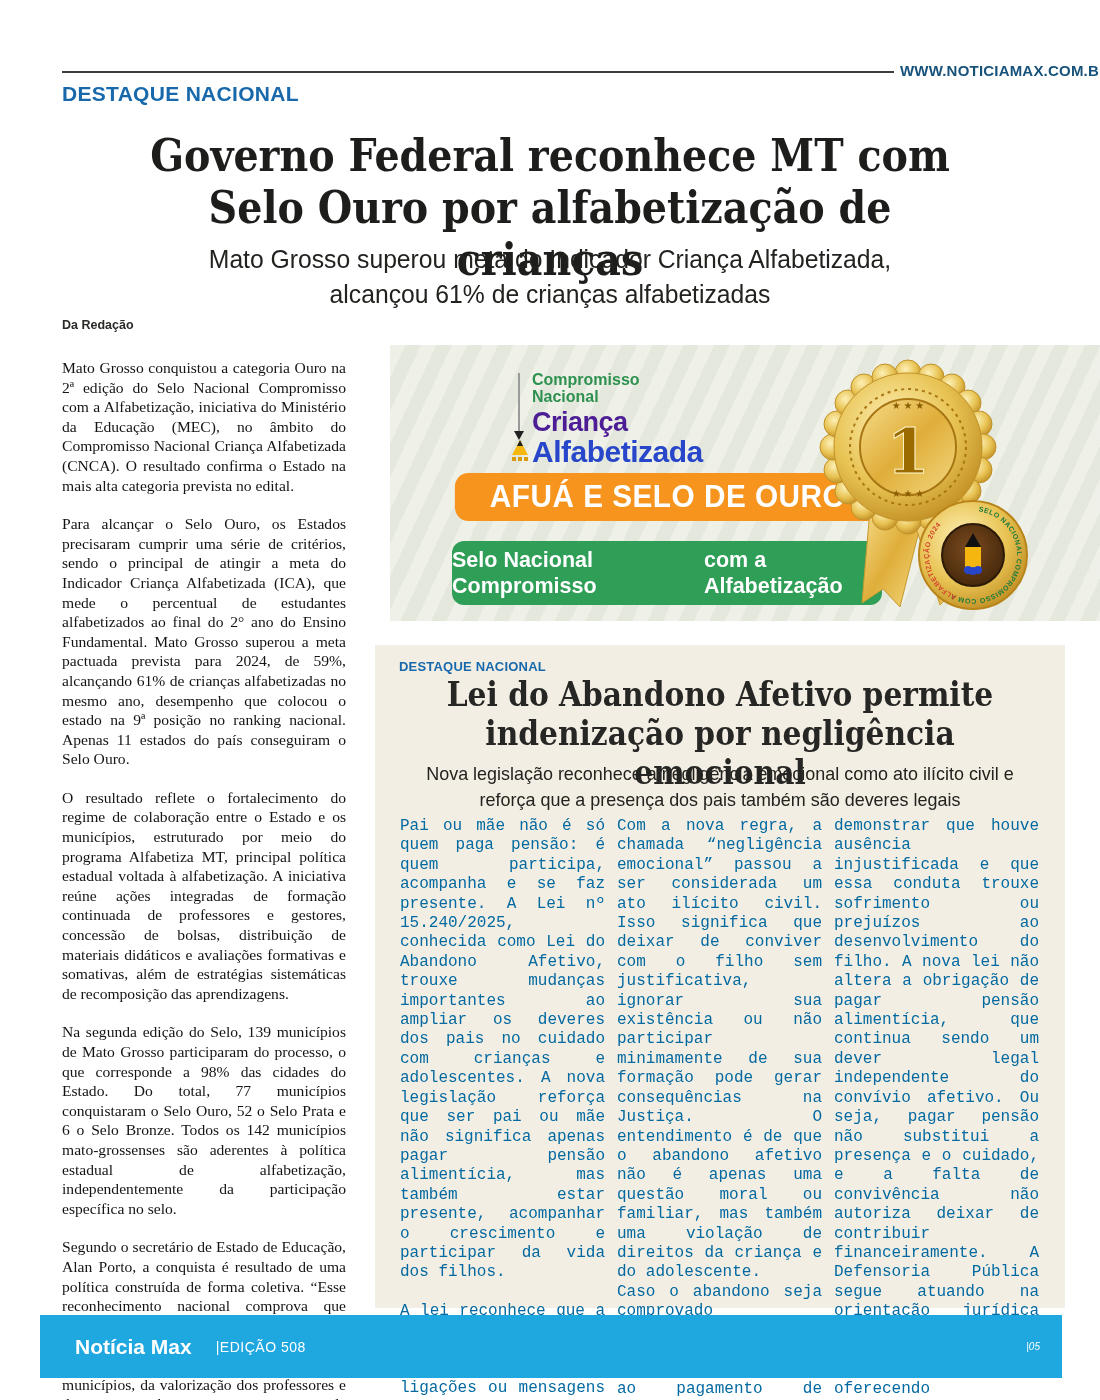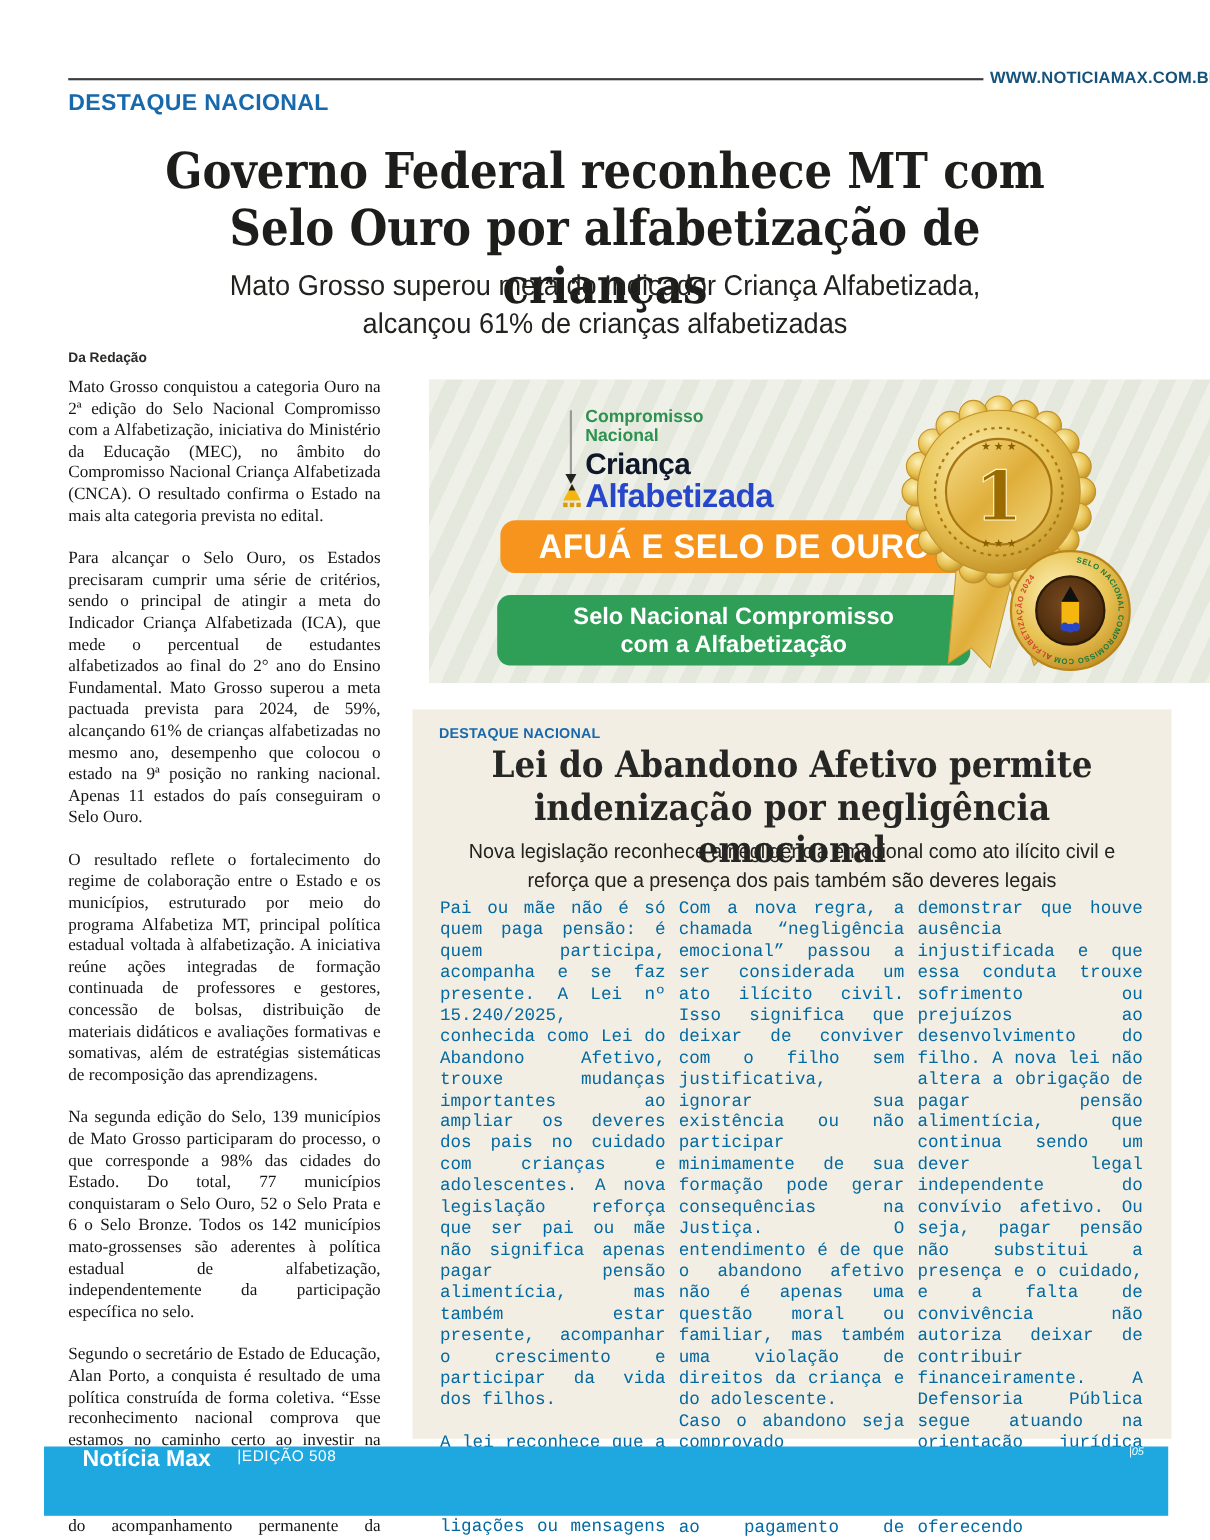--- a/index.html
+++ b/index.html
@@ -17,58 +17,58 @@
   .headline1{left:50px;top:130px;width:1000px;text-align:center;
              font-family:"DejaVu Serif",serif;font-weight:bold;font-size:45px;line-height:52px;
              color:#1d1d1b;transform:scaleX(.88);transform-origin:center;}
   .subhead1{left:100px;top:242px;width:900px;text-align:center;font-size:26px;line-height:35px;
             color:#22221f;transform:scaleX(.95);transform-origin:center;}
   .byline{left:62px;top:318px;font-size:12.5px;font-weight:bold;color:#2a2a28;text-align:right;}
 
   
   .a1col{left:62px;top:342px;width:284px;font-family:"Liberation Serif",serif;font-size:15.6px;
          line-height:19.6px;text-align:justify;color:#141414;}
-  .a1col p{margin:0 0 19px 0;}
+  .a1col p{margin:16px 0 19px 0;}
 
   
   .promo{left:390px;top:345px;width:716px;height:276px;background:#e9ece1;overflow:hidden;}
   .promo .stripe{position:absolute;inset:0;
      background:repeating-linear-gradient(115deg,rgba(255,255,255,.25) 0 14px,rgba(190,200,180,.10) 14px 28px);}
   .logo-pencil-line{position:absolute;left:128px;top:28px;width:2px;height:58px;background:#9a9a9a;}
   .logo-pencil-tip{position:absolute;left:124px;top:86px;width:0;height:0;
      border-left:5px solid transparent;border-right:5px solid transparent;border-top:9px solid #222;}
   .logo-green{position:absolute;left:142px;top:26px;font-size:16px;line-height:17px;font-weight:bold;color:#2e9150;}
-  .logo-red{position:absolute;left:142px;top:62px;font-size:27px;font-weight:800;color:#0f172a;letter-spacing:-.5px;}
+  .logo-red{position:absolute;left:142px;top:62px;font-size:27px;font-weight:800;color:#4c1d95;letter-spacing:-.5px;}
   .logo-blue{position:absolute;left:142px;top:90px;font-size:30px;font-weight:800;color:#2746c9;letter-spacing:-.5px;}
   .logo-a-pencil{position:absolute;left:118px;top:94px;width:24px;height:24px;}
   .banner-orange{position:absolute;left:56px;top:128px;width:444px;height:48px;background:#f7941d;
      border-radius:14px;display:flex;align-items:center;justify-content:center;
      font-size:31px;font-weight:800;color:#fff;letter-spacing:.5px;transform:scaleX(.96);}
   .banner-green{position:absolute;left:62px;top:196px;width:430px;height:64px;background:#2f9e57;
-     border-radius:12px;display:flex;flex-direction:column;align-items:center;justify-content:center;
+     border-radius:12px;display:flex;flex-direction:row;align-items:center;justify-content:center;
      font-size:21.5px;font-weight:800;color:#fff;line-height:26px;}
   .medal-wrap{position:absolute;left:398px;top:4px;width:250px;height:270px;}
 
   
   .panel{left:375px;top:645px;width:690px;height:663px;background:#f3eee3;}
   .kicker2{position:absolute;left:24px;top:14px;font-size:13px;font-weight:800;color:#1769ac;letter-spacing:.2px;}
   .headline2{position:absolute;left:0;top:30px;width:690px;text-align:center;
      font-family:"DejaVu Serif",serif;font-weight:bold;font-size:33px;line-height:39px;color:#262624;
      transform:scaleX(.90);transform-origin:center;}
   .subhead2{position:absolute;left:30px;top:116px;width:630px;text-align:center;font-size:18.5px;
      line-height:26px;color:#22221f;transform:scaleX(.97);transform-origin:center;}
   .a2cols{position:absolute;left:25px;top:172px;width:640px;display:flex;gap:12px;}
   .a2col{width:205px;font-family:Liberation Mono, monospace;font-size:16px;line-height:19.4px;
      text-align:justify;color:#0369a1;}
   .a2col p{margin:0;}
   .a2col.gap p + p{margin-top:19px;}
 
   
   .footer{left:40px;top:1315px;width:1022px;height:63px;background:#1fa7e0;color:#fff;
-     display:flex;}
+     display:flex;align-items:center;}
   .f-brand{margin-left:35px;font-size:21px;font-weight:800;}
   .f-edition{margin-left:24px;font-size:14px;font-weight:300;letter-spacing:.5px;}
   .f-date{position:absolute;left:0;width:1022px;text-align:center;font-size:15px;letter-spacing:.3px;}
   .f-page{position:absolute;right:22px;font-size:10px;font-style:italic;}
 </style>
 </head>
 <body>
 
 <div class="page">
 

